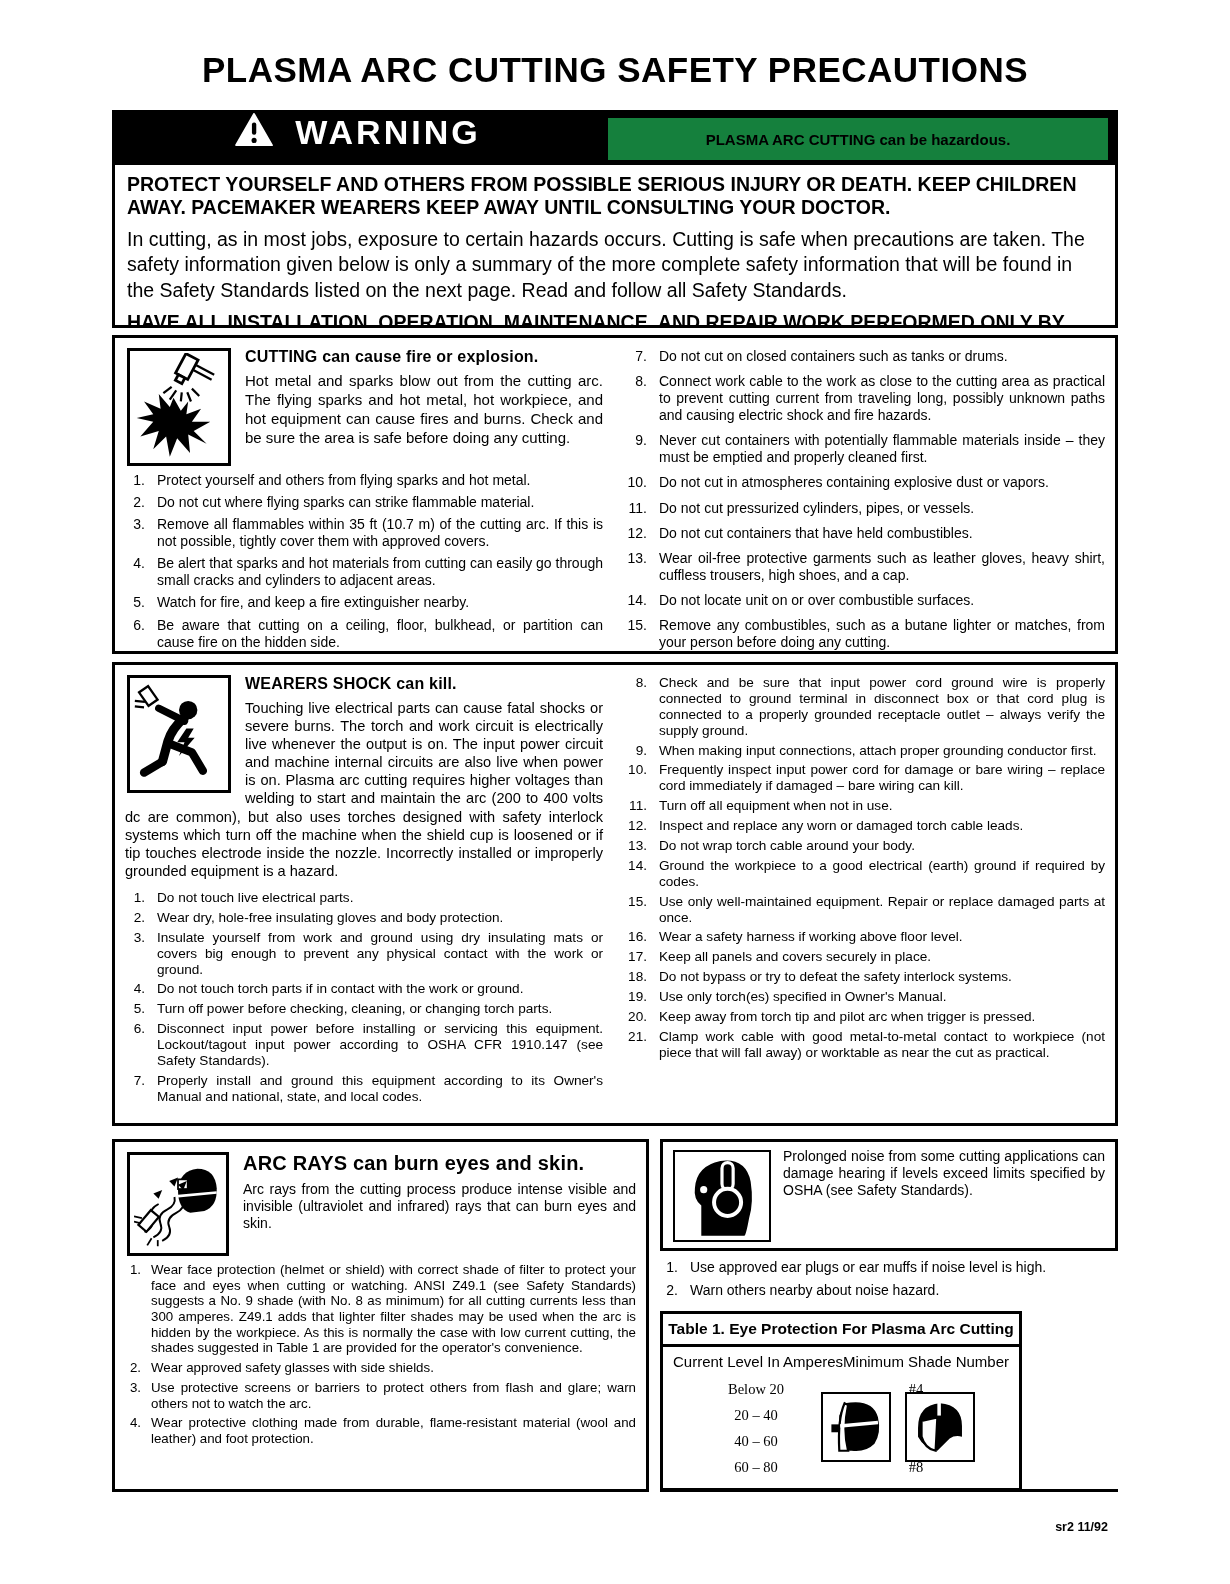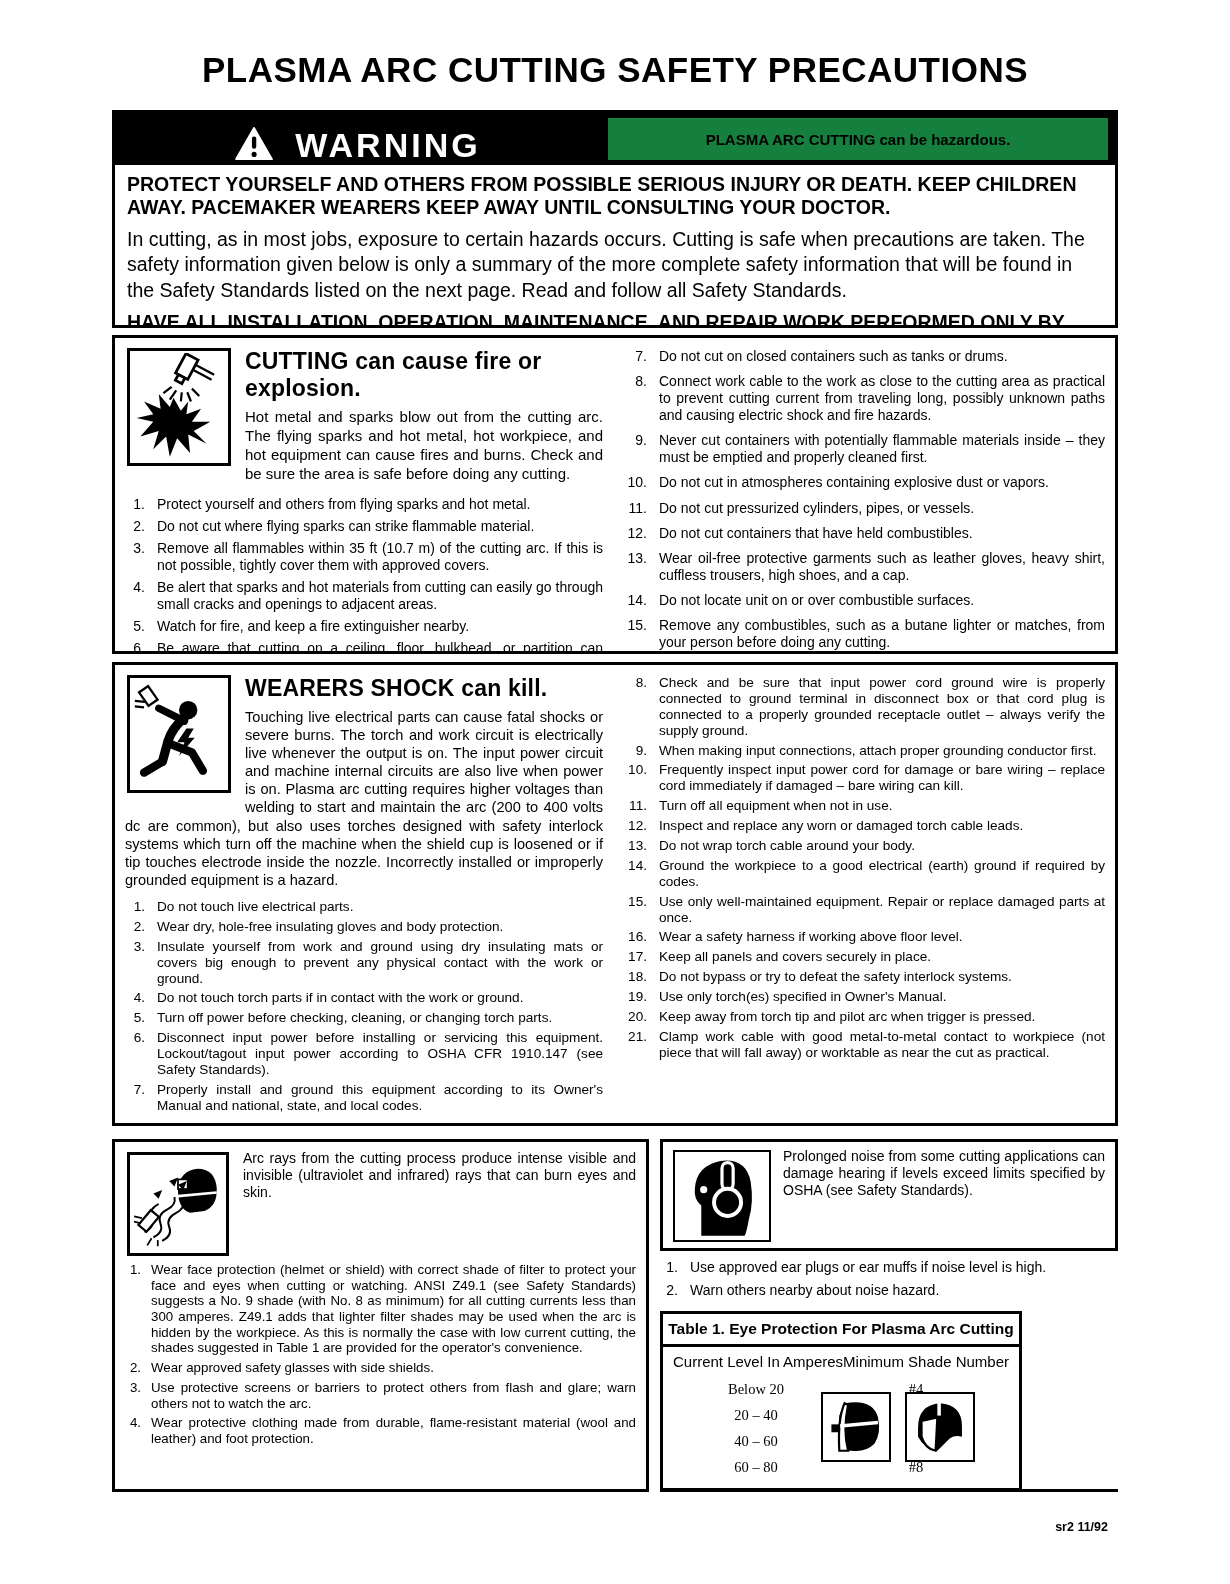--- a/index.html
+++ b/index.html
@@ -9,36 +9,36 @@
     font-family:"Liberation Sans", sans-serif;
   }
   .page { position:relative; width:1230px; height:1584px; background:#fff; overflow:hidden; }
   .content { position:absolute; left:112px; top:0; width:1006px; }
 
   h1.title { font-size:35px; font-weight:bold; text-align:center; margin:50px 0 0 0; letter-spacing:.5px; }
 
   
   .warn-box { border:3px solid #000; margin-top:20px; height:218px; overflow:hidden; }
   .warn-header { display:flex; align-items:stretch; background:#000; height:52px; }
-  .warn-left { width:486px; display:flex; align-items:flex-end; justify-content:center; gap:22px; }
+  .warn-left { width:486px; display:flex; align-items:flex-start; justify-content:center; gap:22px; }
   .warn-word { color:#fff; font-size:34px; font-weight:bold; letter-spacing:3px; }
   .warn-banner { flex:1; background:#15803d; margin:5px 7px; display:flex; align-items:center; justify-content:center; font-size:15px; font-weight:bold; }
   .warn-body { padding:8px 12px; }
   .wb { margin:0 0 8px 0; font-size:19.5px; }
   .wb.bold { font-weight:bold; line-height:1.18; }
   .wb.reg { line-height:1.3; }
 
   
   .sec { border:3px solid #000; margin-top:7px; padding:8px 10px; display:flex; gap:24px; overflow:hidden; }
   .sec1 { height:319px; }
   .sec2 { height:464px; margin-top:8px; }
   .col { flex:1; min-width:0; }
   .icon-box { float:left; width:104px; height:118px; border:3px solid #000; margin:2px 14px 6px 2px;
               display:flex; align-items:center; justify-content:center; background:#fff; }
-  .sec-h { font-size:23px; font-weight:bold; margin:2px 0 6px 0; letter-spacing:.2px; }
+  .sec-h { font-size:16px; font-weight:bold; margin:2px 0 6px 0; letter-spacing:.2px; }
   .sec-intro { font-size:15px; line-height:1.26; text-align:justify; margin:0; }
   .ol { margin-top:12px; }
   .clear { clear:both; }
   .li { display:flex; margin-bottom:5px; font-size:14px; line-height:1.22; }
   .num { flex:none; width:32px; text-align:right; padding-right:12px; }
   .txt { flex:1; text-align:justify; }
   .sec1 .col-r .ol { margin-top:2px; }
   .sec1 .col-r .li { margin-bottom:8px; }
   .sec2 .sec-intro { font-size:14.6px; line-height:1.24; }
   .sec2 .li { font-size:13.6px; line-height:1.17; margin-bottom:4px; }
@@ -143,21 +143,21 @@
               <span class="txt">Do not cut where flying sparks can strike flammable material.</span>
             </div>
 
             <div class="li">
               <span class="num">3.</span>
               <span class="txt">Remove all flammables within 35 ft (10.7 m) of the cutting arc. If this is not possible, tightly cover them with approved covers.</span>
             </div>
 
             <div class="li">
               <span class="num">4.</span>
-              <span class="txt">Be alert that sparks and hot materials from cutting can easily go through small cracks and openings to adjacent areas.</span>
+              <span class="txt">Be alert that sparks and hot materials from cutting can easily go through small cracks and cylinders to adjacent areas.</span>
             </div>
 
             <div class="li">
               <span class="num">5.</span>
               <span class="txt">Watch for fire, and keep a fire extinguisher nearby.</span>
             </div>
 
             <div class="li">
               <span class="num">6.</span>
               <span class="txt">Be aware that cutting on a ceiling, floor, bulkhead, or partition can cause fire on the hidden side.</span>
@@ -366,20 +366,21 @@
             <polygon points="28,44 32,34 22,38" fill="#000"></polygon>
             <g transform="rotate(40 16 70)">
               <rect x="10" y="58" width="12" height="22" fill="#fff" stroke="#000" stroke-width="2.5"></rect>
             </g>
             <line x1="0" y1="64" x2="9" y2="66" stroke="#000" stroke-width="2"></line>
             <line x1="0" y1="70" x2="8" y2="72" stroke="#000" stroke-width="2"></line>
             <line x1="20" y1="89" x2="15" y2="97" stroke="#000" stroke-width="2"></line>
             <line x1="27" y1="91" x2="27" y2="98" stroke="#000" stroke-width="2"></line>
           </svg>
         </div>
+        <h2 class="sec-h">ARC RAYS can burn eyes and skin.</h2>
         <p class="sec-intro">Arc rays from the cutting process produce intense visible and invisible (ultraviolet and infrared) rays that can burn eyes and skin.</p>
         <div class="ol clear">
 
             <div class="li">
               <span class="num">1.</span>
               <span class="txt">Wear face protection (helmet or shield) with correct shade of filter to protect your face and eyes when cutting or watching. ANSI Z49.1 (see Safety Standards) suggests a No. 9 shade (with No. 8 as minimum) for all cutting currents less than 300 amperes. Z49.1 adds that lighter filter shades may be used when the arc is hidden by the workpiece. As this is normally the case with low current cutting, the shades suggested in Table 1 are provided for the operator's convenience.</span>
             </div>
 
             <div class="li">
               <span class="num">2.</span>

